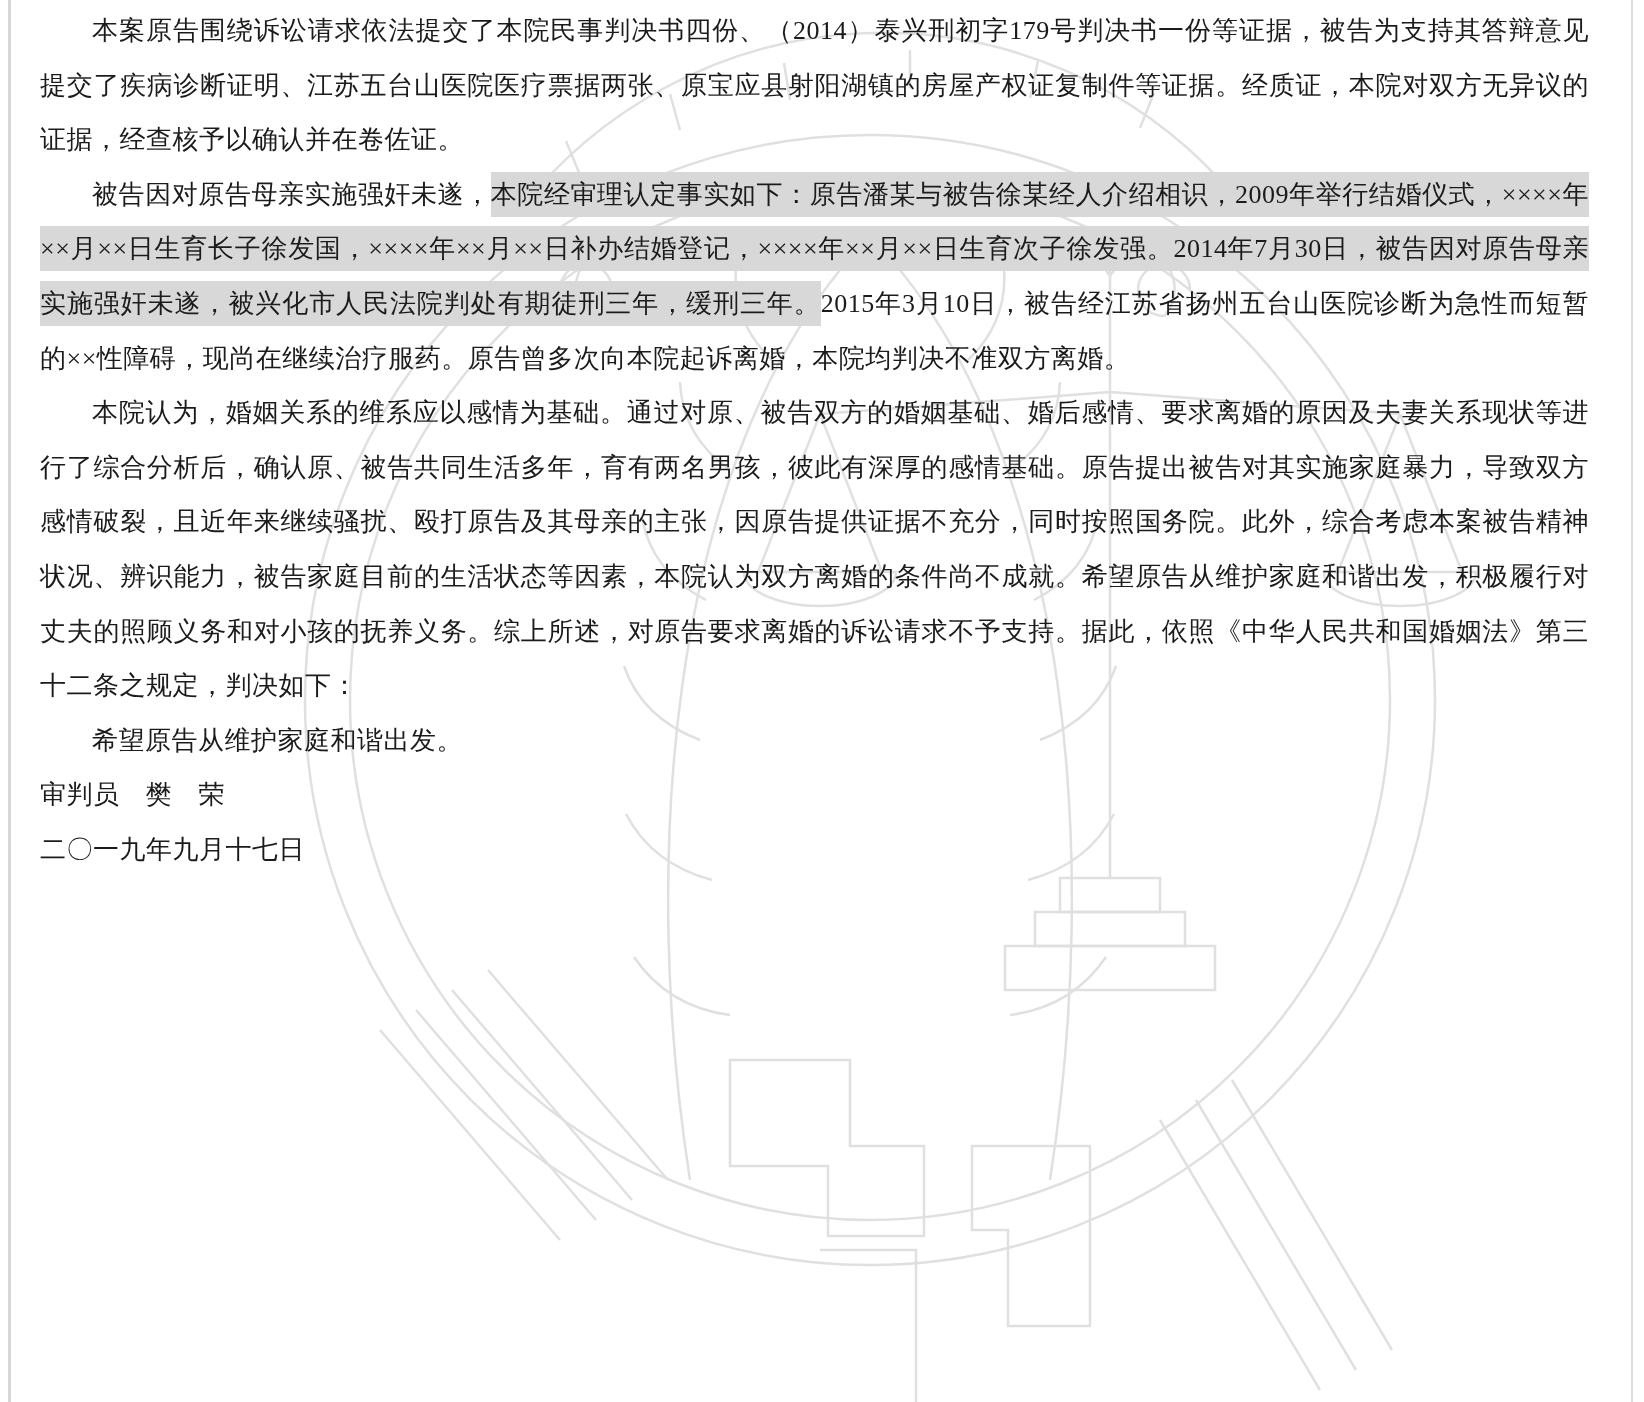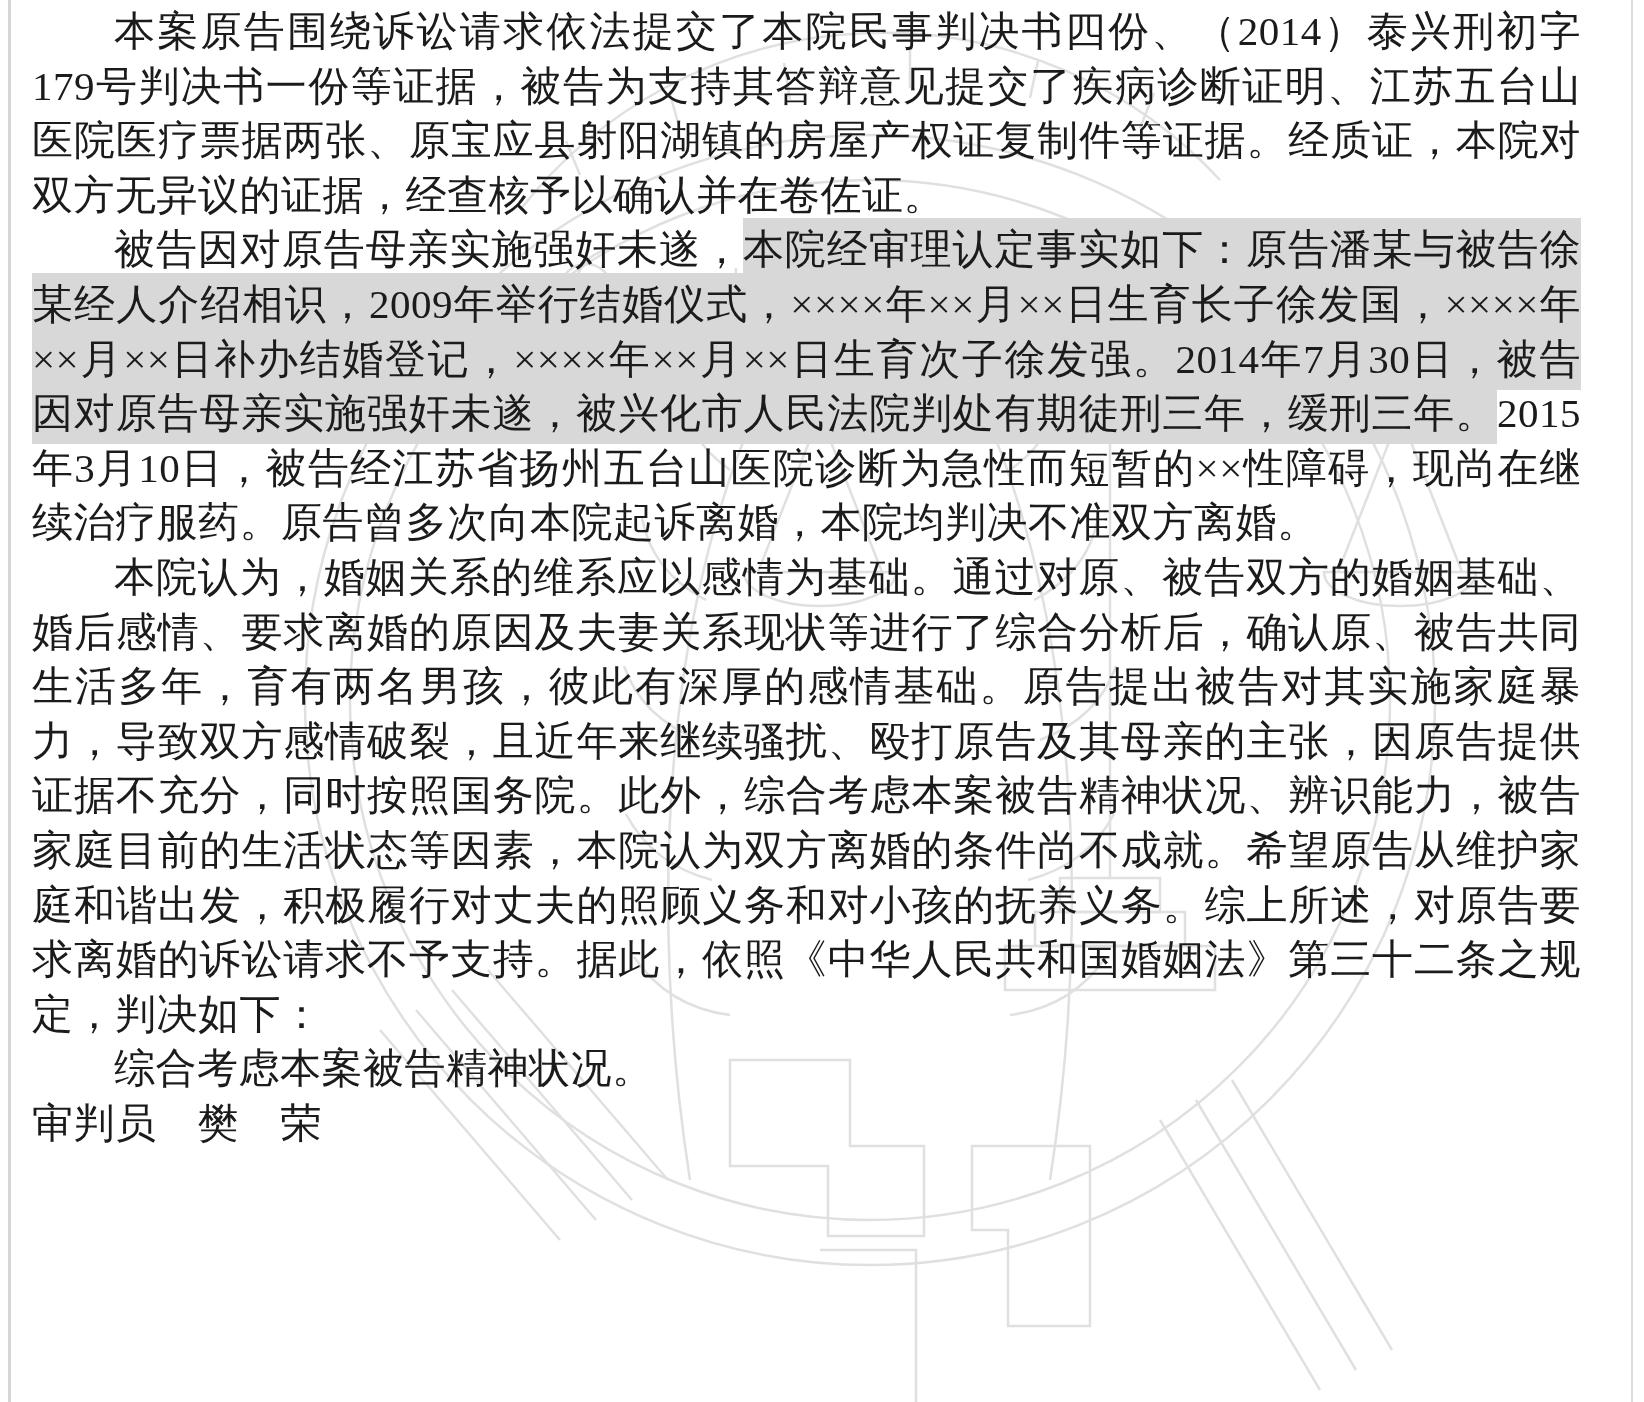--- a/index.html
+++ b/index.html
@@ -11,23 +11,23 @@
     font-family:"Liberation Serif","DejaVu Serif",serif;
     color:#1b1b1b;
   }
   .watermark{
     position:absolute;left:260px;top:0;width:1240px;height:1402px;
     z-index:1;pointer-events:none;
   }
   .border-l{position:absolute;left:8px;top:0;bottom:0;width:3px;background:#d6d6d6;z-index:3;}
   .border-r{position:absolute;left:1631px;top:0;bottom:0;width:2px;background:#dedede;z-index:3;}
   .content{
-    position:absolute;left:32px;top:4px;width:1549px;
+    position:absolute;left:40px;top:4px;width:1549px;
     z-index:2;
-    font-size:41px;
+    font-size:26px;
     line-height:54.6px;
     text-align:justify;
     letter-spacing:0.5px;
   }
   .content p{margin:0;text-indent:2em;}
   .hl{background:#d8d8d8;padding:8px 0;}
   .sig{
     text-align:left;
     padding-right:154px;
     text-indent:0;
@@ -83,22 +83,23 @@
   <div class="border-l"></div>
   <div class="border-r"></div>
 
   <div class="content">
     <p><span>本案原告围绕诉讼请求依法提交了本院民事判决书四份、（2014）泰兴刑初字179号判决书一份等证据，被告为支持其答辩意见提交了疾病诊断证明、江苏五台山医院医疗票据两张、原宝应县射阳湖镇的房屋产权证复制件等证据。经质证，本院对双方无异议的证据，经查核予以确认并在卷佐证。</span></p>
 
     <p><span>被告因对原告母亲实施强奸未遂，</span><span class="hl">本院经审理认定事实如下：原告潘某与被告徐某经人介绍相识，2009年举行结婚仪式，××××年××月××日生育长子徐发国，××××年××月××日补办结婚登记，××××年××月××日生育次子徐发强。2014年7月30日，被告因对原告母亲实施强奸未遂，被兴化市人民法院判处有期徒刑三年，缓刑三年。</span><span>2015年3月10日，被告经江苏省扬州五台山医院诊断为急性而短暂的××性障碍，现尚在继续治疗服药。原告曾多次向本院起诉离婚，本院均判决不准双方离婚。</span></p>
 
     <p><span>本院认为，婚姻关系的维系应以感情为基础。通过对原、被告双方的婚姻基础、婚后感情、要求离婚的原因及夫妻关系现状等进行了综合分析后，确认原、被告共同生活多年，育有两名男孩，彼此有深厚的感情基础。原告提出被告对其实施家庭暴力，导致双方感情破裂，且近年来继续骚扰、殴打原告及其母亲的主张，因原告提供证据不充分，同时按照国务院。此外，综合考虑本案被告精神状况、辨识能力，被告家庭目前的生活状态等因素，本院认为双方离婚的条件尚不成就。希望原告从维护家庭和谐出发，积极履行对丈夫的照顾义务和对小孩的抚养义务。综上所述，对原告要求离婚的诉讼请求不予支持。据此，依照《中华人民共和国婚姻法》第三十二条之规定，判决如下：</span></p>
 
-    <p><span>综合考虑本案被告精神状况。</span></p>
+    <p><span>希望原告从维护家庭和谐出发。</span></p>
 
 
 
     <div class="sig"><span>审判员</span><span class="sp">樊　荣</span></div>
 
+    <div class="sig"><span>二〇一九年九月十七日</span></div>
 
   </div>
 
 </div>
 
 </body></html>

